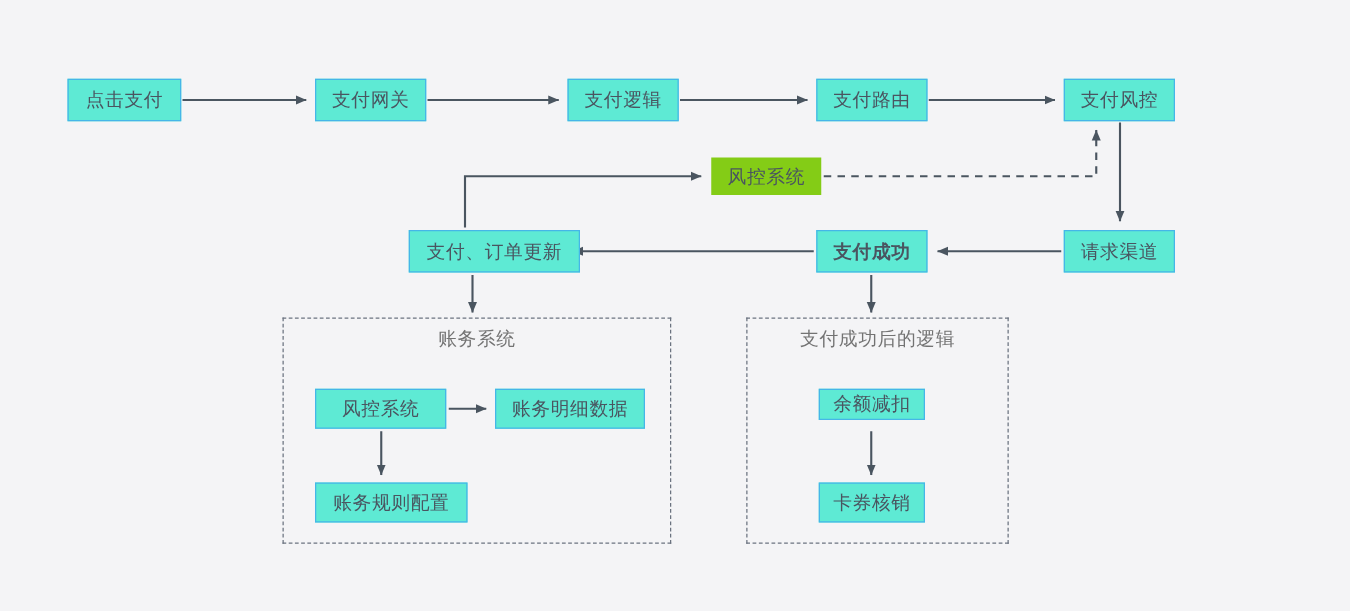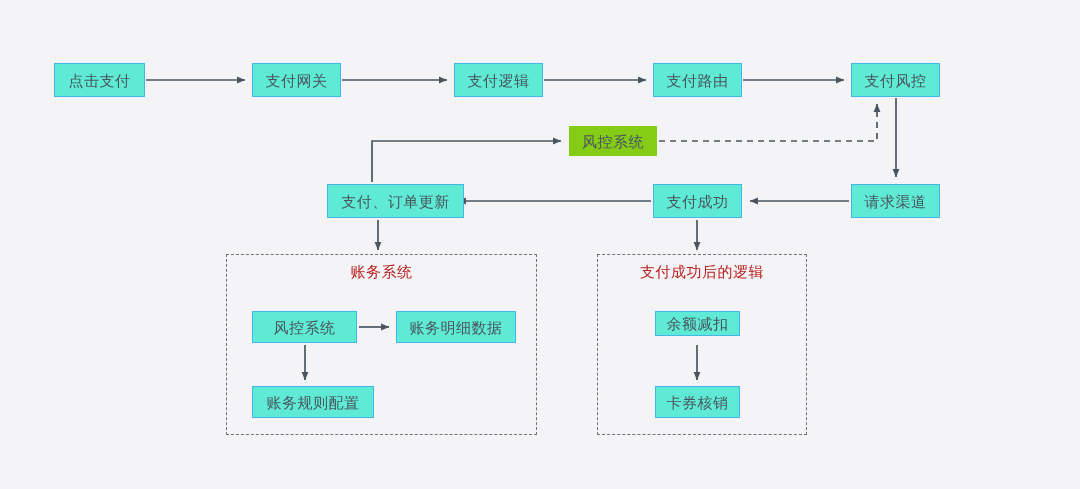--- a/index.html
+++ b/index.html
@@ -55,21 +55,21 @@
     line-height: 1;
   }
   .group {
     position: absolute;
     box-sizing: border-box;
     border: 1.5px dashed #6b7380;
     background: transparent;
   }
   .group-title {
     position: absolute;
-    color: #b91c1c;
+    color: #737373;
     font-size: 15px;
     letter-spacing: 0.5px;
     white-space: nowrap;
     text-align: center;
     line-height: 1;
   }
 </style>
 </head>
 <body>
 
@@ -126,21 +126,21 @@
   <div class="node" style="left:454px; top:63px; width:89px; height:34px;">支付逻辑</div>
 
   <div class="node" style="left:653px; top:63px; width:89px; height:34px;">支付路由</div>
 
   <div class="node" style="left:851px; top:63px; width:89px; height:34px;">支付风控</div>
 
   <div class="node-khaki" style="left:569px; top:126px; width:88px; height:30px;">风控系统</div>
 
   <div class="node" style="left:313px; top:184px; width:137px; height:34px;margin-left:14px;">支付、订单更新</div>
 
-  <div class="node" style="left:653px; top:184px; width:89px; height:34px;">支付成功</div>
+  <div class="node" style="left:653px; top:184px; width:89px; height:34px;font-weight:bold;">支付成功</div>
 
   <div class="node" style="left:851px; top:184px; width:89px; height:34px;">请求渠道</div>
 
   <div class="node" style="left:252px; top:311px; width:105px; height:32px;">风控系统</div>
 
   <div class="node" style="left:396px; top:311px; width:120px; height:32px;">账务明细数据</div>
 
   <div class="node" style="left:252px; top:386px; width:122px; height:32px;">账务规则配置</div>
 
   <div class="node" style="left:655px; top:311px; width:85px; height:25px;">余额减扣</div>

